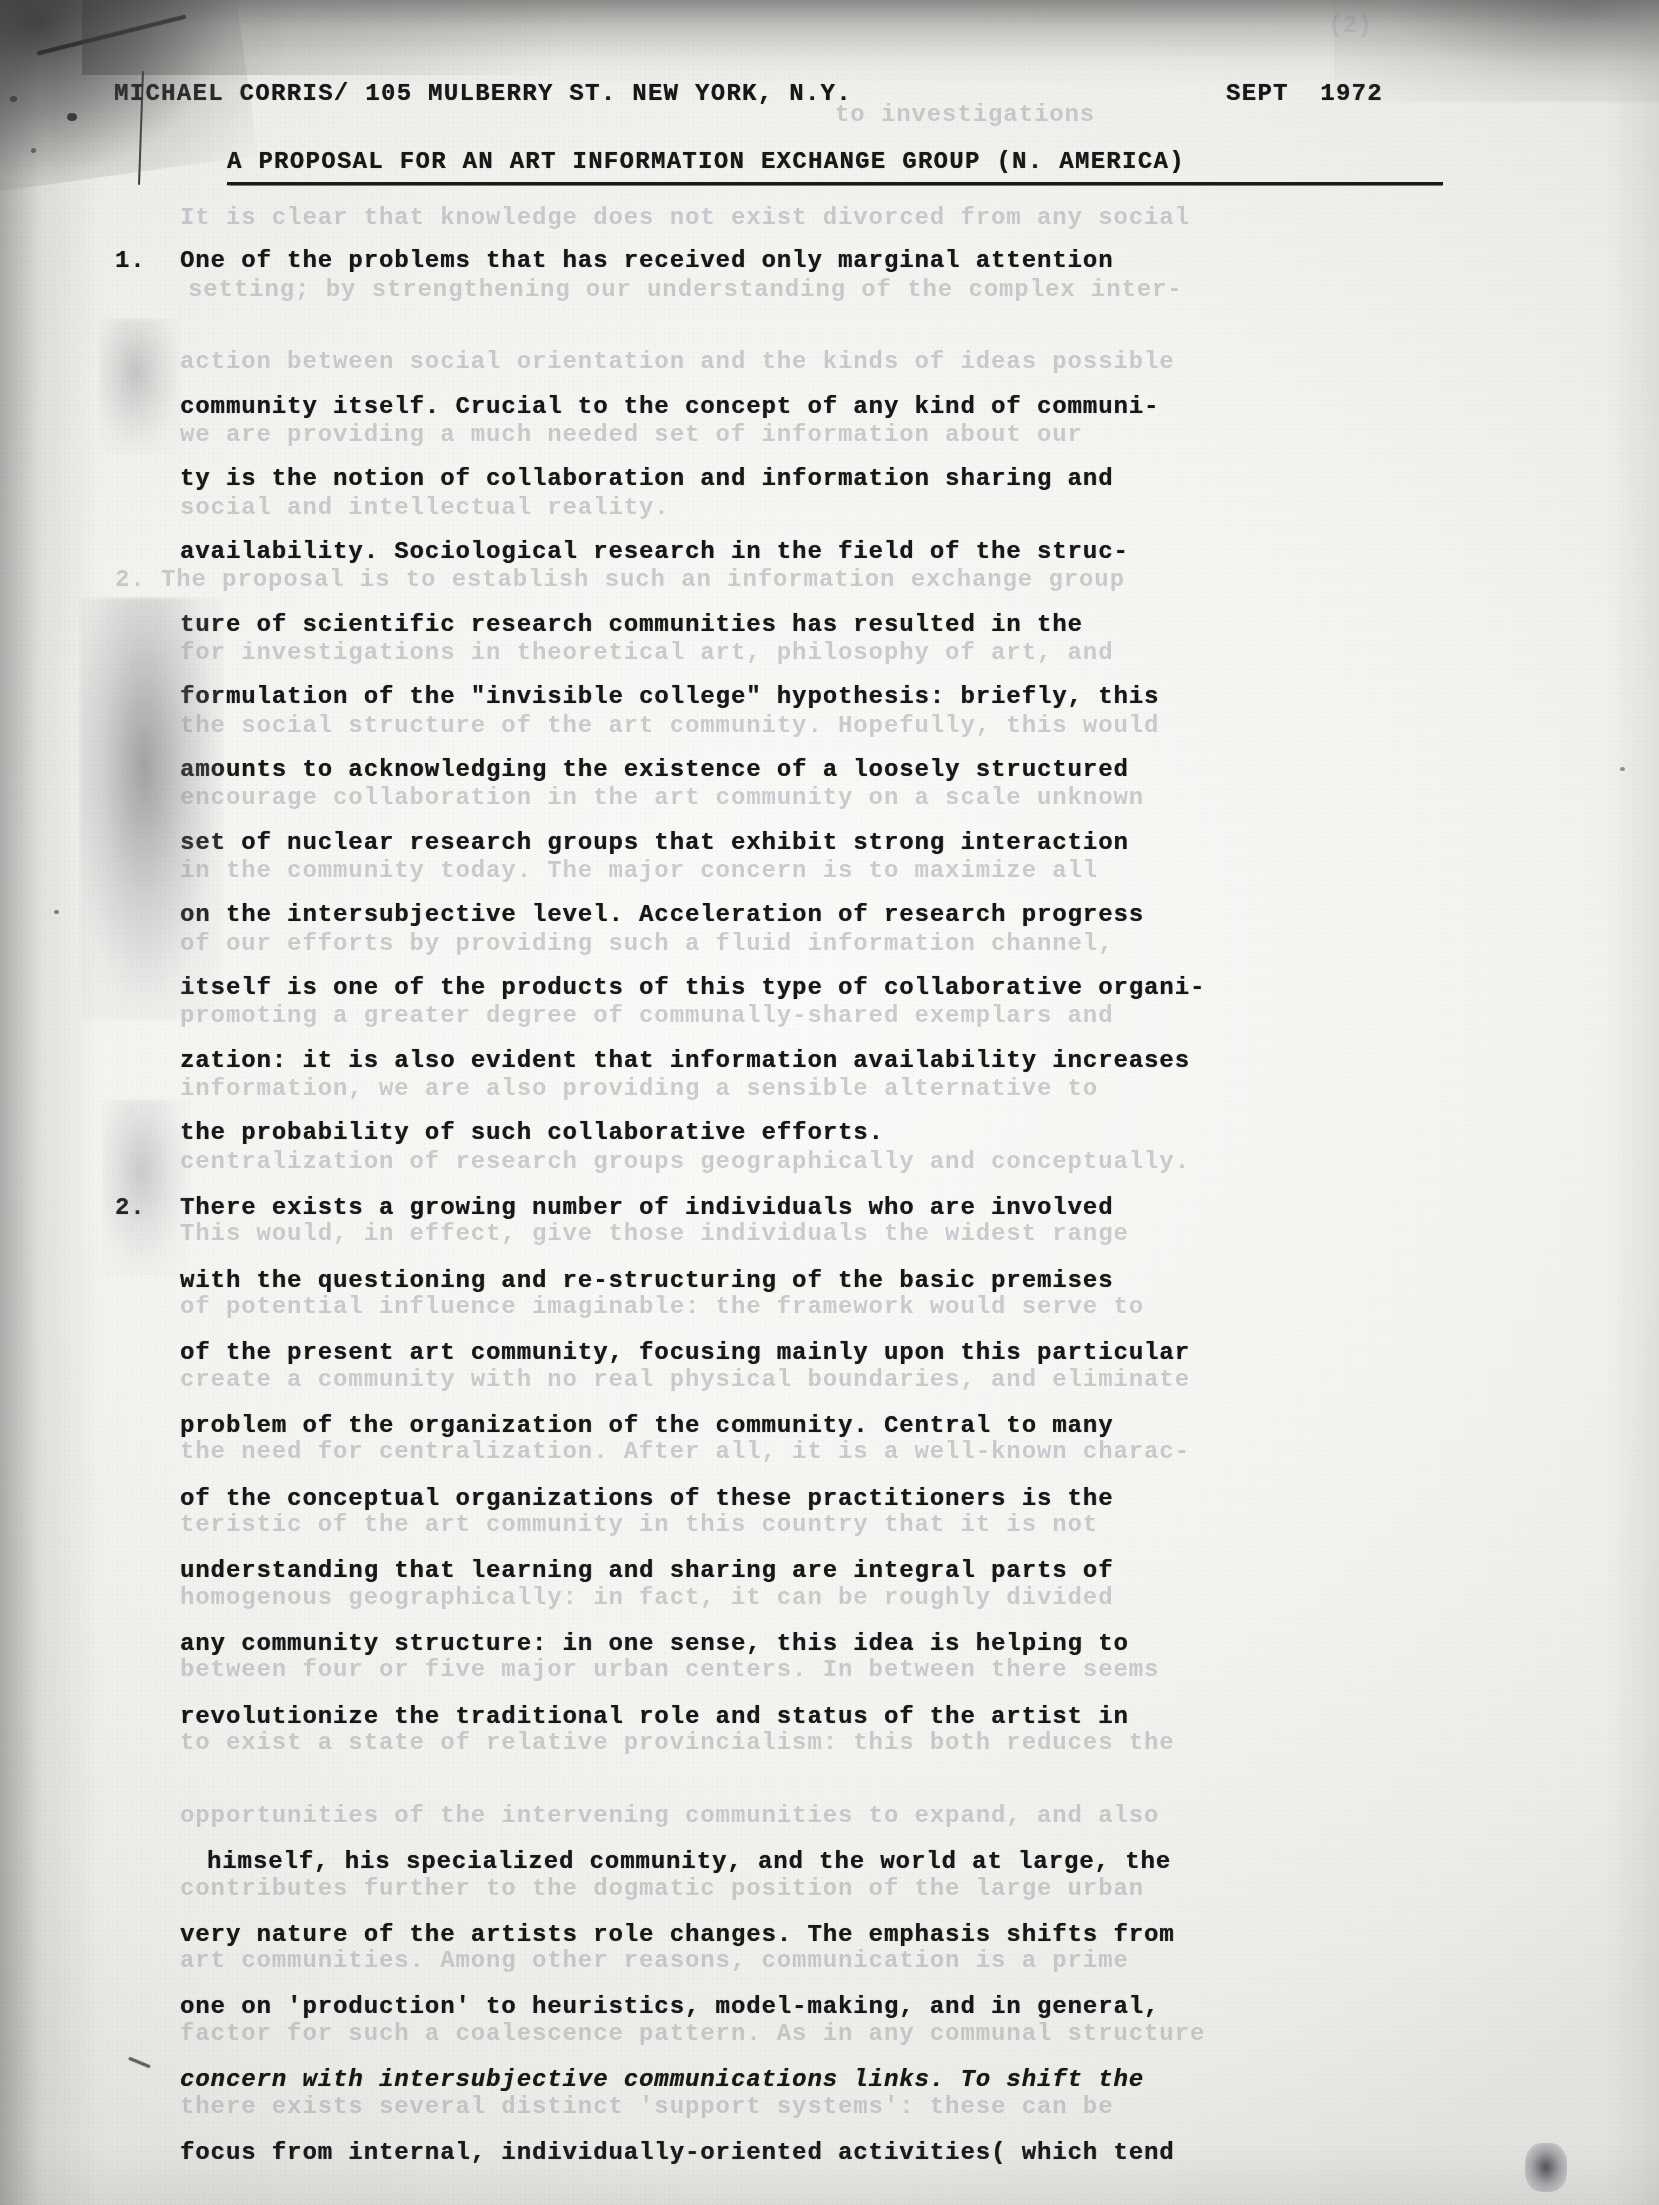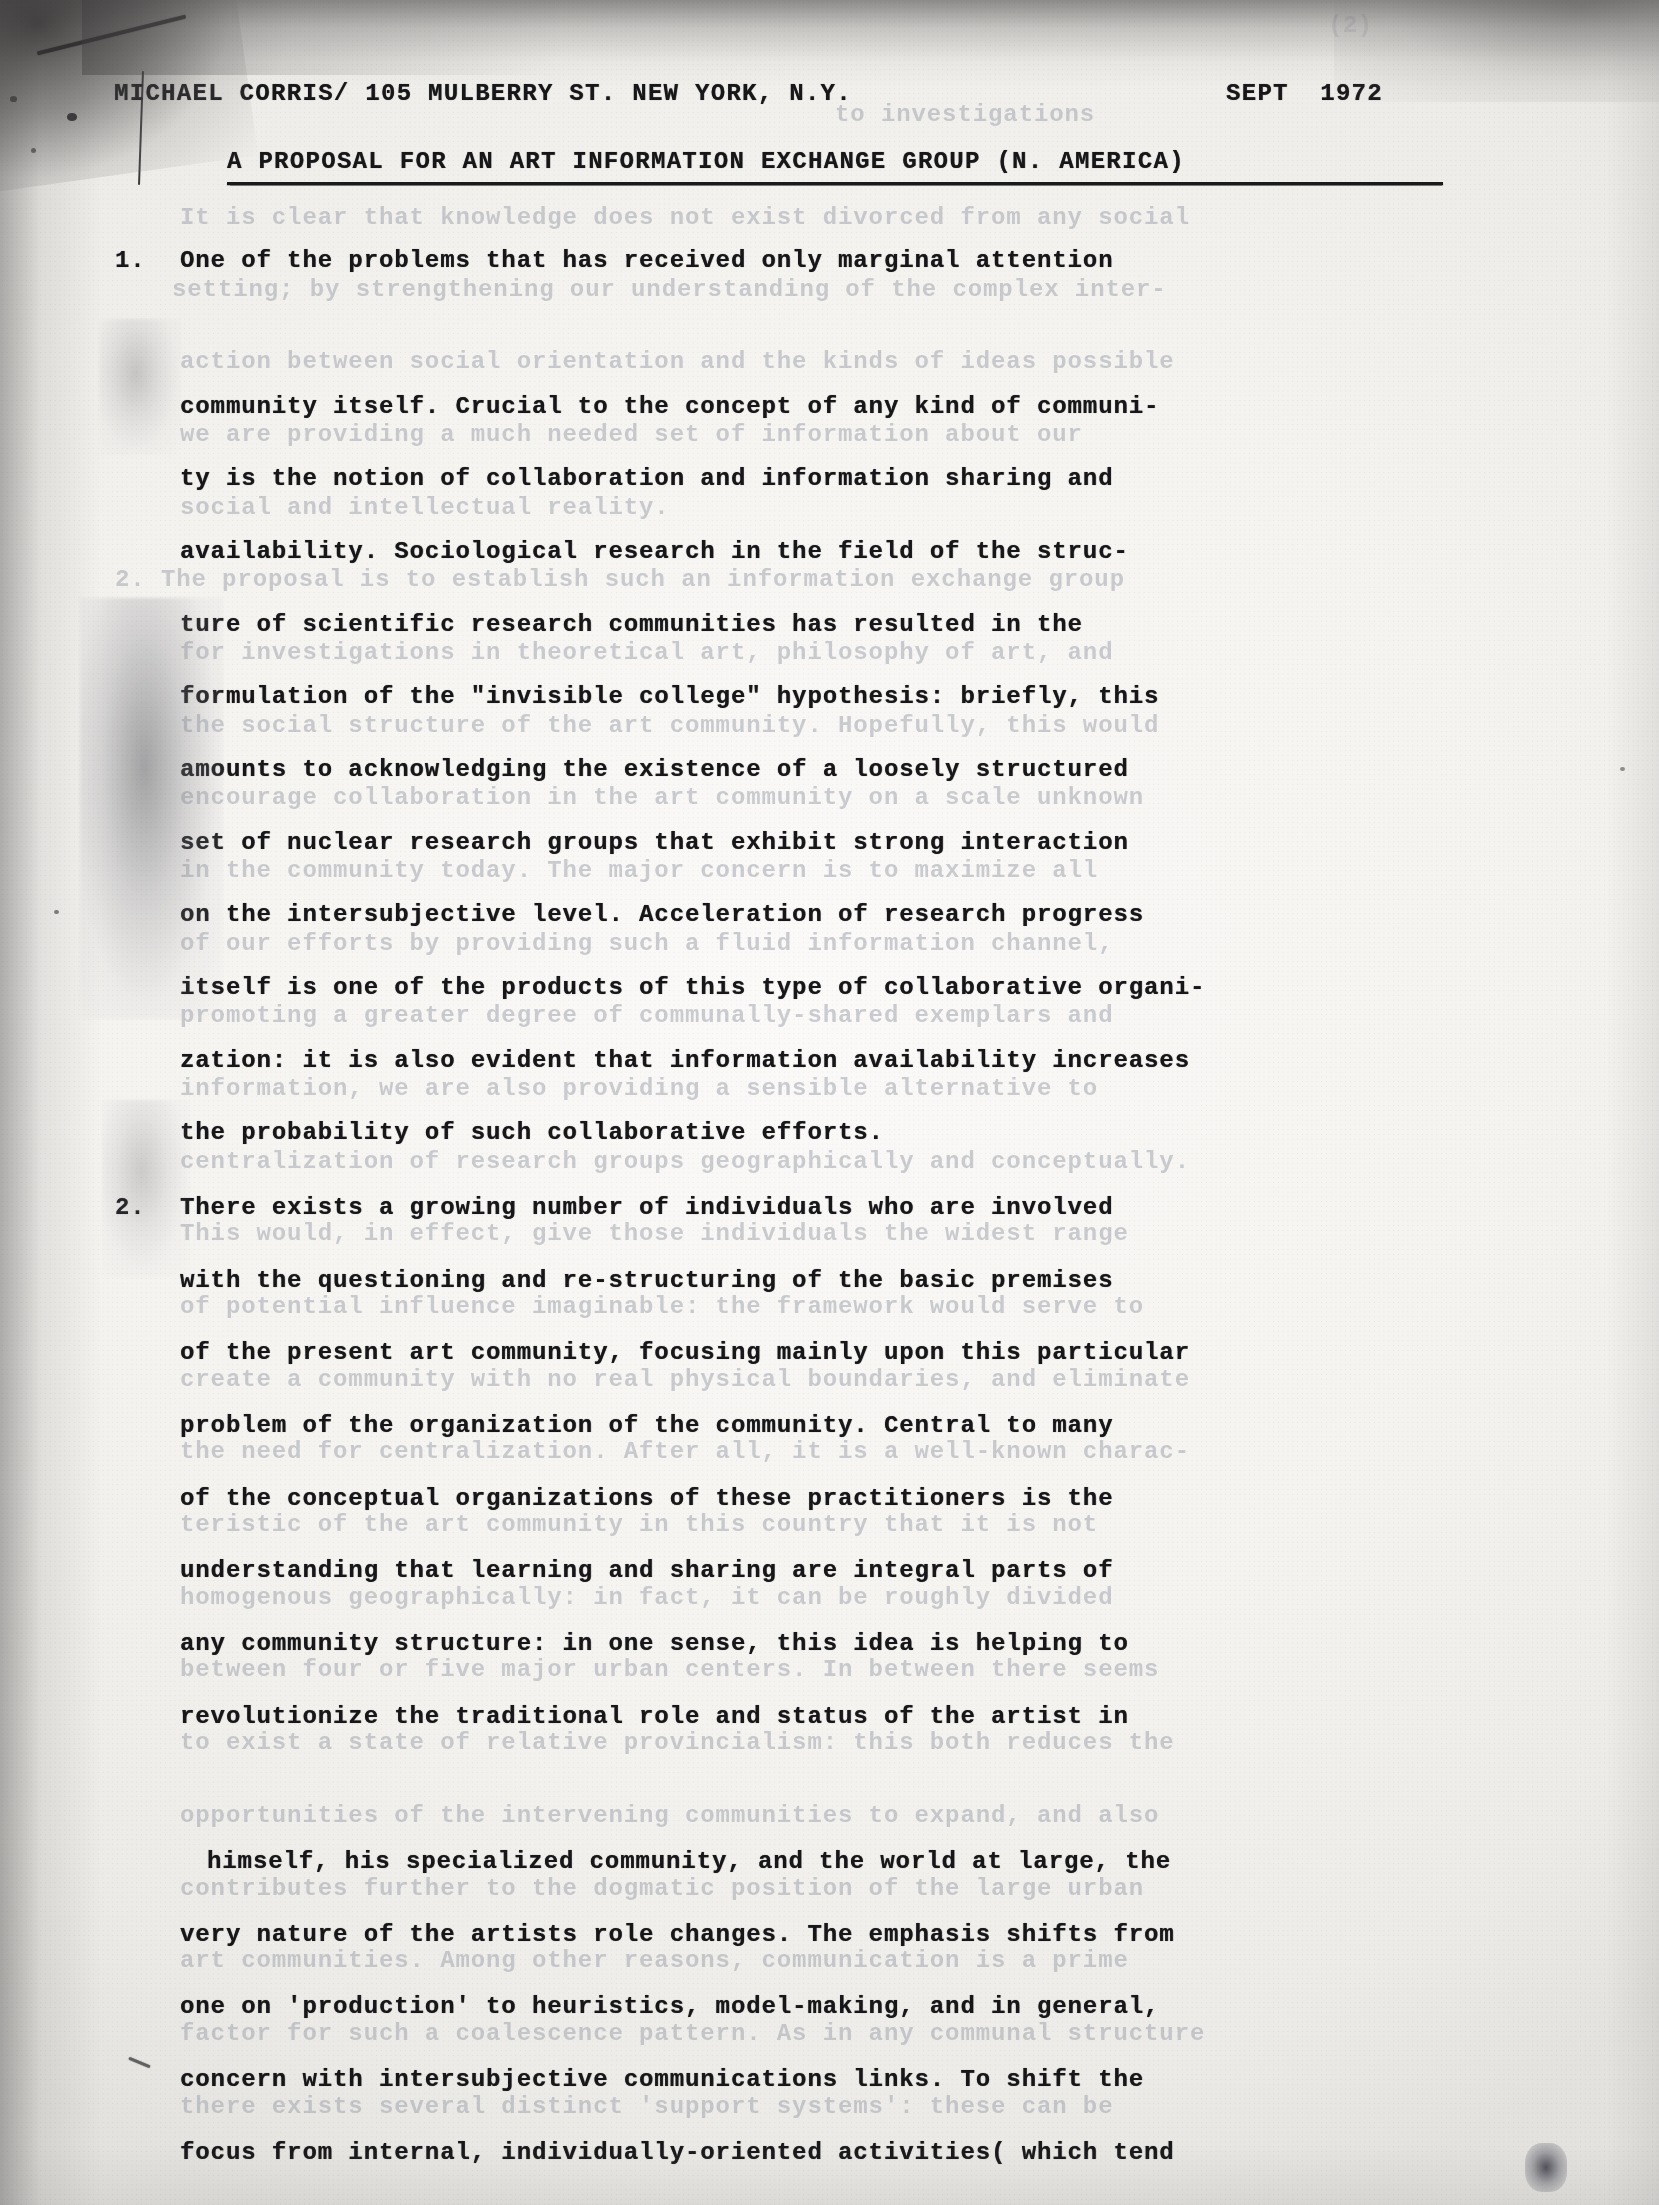--- a/index.html
+++ b/index.html
@@ -69,21 +69,21 @@
 <body>
 
 <div id="page">
 
   <div class="paper-base"></div>
 
   <div class="verso">
     <div class="vpage" style="left:1328px;top:12.2px;">(2)</div>
     <div class="vln" style="left:835px;top:101px;font-family:Liberation Mono, monospace;">to investigations</div>
     <div class="vln" style="left:180px;top:204px;">It is clear that knowledge does not exist divorced from any social</div>
-    <div class="vln" style="left:172px;top:276px;">setting; by strengthening our understanding of the complex inter-</div>
+    <div class="vln" style="left:188px;top:276px;">setting; by strengthening our understanding of the complex inter-</div>
     <div class="vln" style="left:180px;top:348px;">action between social orientation and the kinds of ideas possible</div>
     <div class="vln" style="left:180px;top:421px;">we are providing a much needed set of information about our</div>
     <div class="vln" style="left:180px;top:494px;">social and intellectual reality.</div>
     <div class="vln" style="left:115px;top:566px;">2. The proposal is to establish such an information exchange group</div>
     <div class="vln" style="left:180px;top:639px;">for investigations in theoretical art, philosophy of art, and</div>
     <div class="vln" style="left:180px;top:712px;">the social structure of the art community. Hopefully, this would</div>
     <div class="vln" style="left:180px;top:784px;">encourage collaboration in the art community on a scale unknown</div>
     <div class="vln" style="left:180px;top:857px;">in the community today. The major concern is to maximize all</div>
     <div class="vln" style="left:180px;top:930px;">of our efforts by providing such a fluid information channel,</div>
     <div class="vln" style="left:180px;top:1002px;">promoting a greater degree of communally-shared exemplars and</div>
@@ -131,21 +131,21 @@
     <div class="ln" style="left:180px;top:1267px;">with the questioning and re-structuring of the basic premises</div>
     <div class="ln" style="left:180px;top:1339px;">of the present art community, focusing mainly upon this particular</div>
     <div class="ln" style="left:180px;top:1412px;">problem of the organization of the community. Central to many</div>
     <div class="ln" style="left:180px;top:1485px;">of the conceptual organizations of these practitioners is the</div>
     <div class="ln" style="left:180px;top:1557px;">understanding that learning and sharing are integral parts of</div>
     <div class="ln" style="left:180px;top:1630px;">any community structure: in one sense, this idea is helping to</div>
     <div class="ln" style="left:180px;top:1703px;">revolutionize the traditional role and status of the artist in</div>
     <div class="ln" style="left:180px;top:1848px;margin-left:27px;">himself, his specialized community, and the world at large, the</div>
     <div class="ln" style="left:180px;top:1921px;">very nature of the artists role changes. The emphasis shifts from</div>
     <div class="ln" style="left:180px;top:1993px;">one on 'production' to heuristics, model-making, and in general,</div>
-    <div class="ln" style="left:180px;top:2066px;">concern with intersubjective communications links. To shift the</div>
+    <div class="ln" style="left:180px;top:2066px;font-style:italic;">concern with intersubjective communications links. To shift the</div>
     <div class="ln" style="left:180px;top:2139px;">focus from internal, individually-oriented activities( which tend</div>
 
   </div>
 
   <div>
     <div class="pen-stroke" style="left:35px;top:33px;width:153px;height:4.1px;transform:rotate(-14deg);"></div>
     <div class="ink-line" style="left:140px;top:71px;height:114px;transform:rotate(2deg);"></div>
     <div class="dot" style="left:67px;top:113px;width:9.5px;height:7.5px;"></div>
     <div class="dot" style="left:9.5px;top:96px;width:7.5px;height:6.1px;opacity:.8;"></div>
     <div class="dot" style="left:31px;top:148px;width:5.4px;height:4.8px;opacity:.7;"></div>

